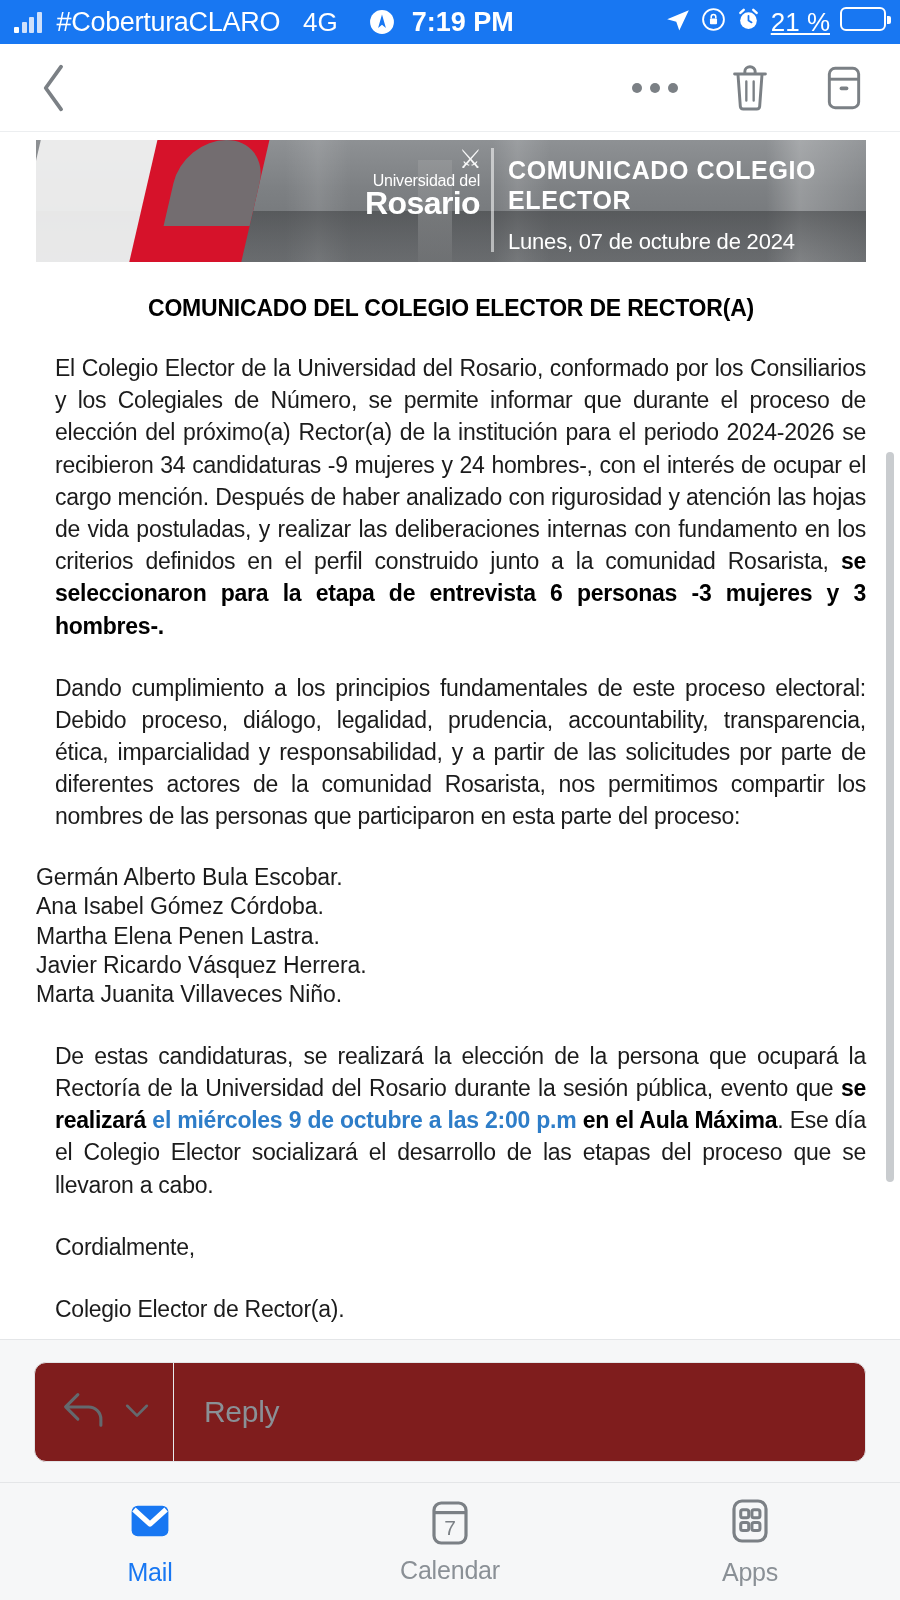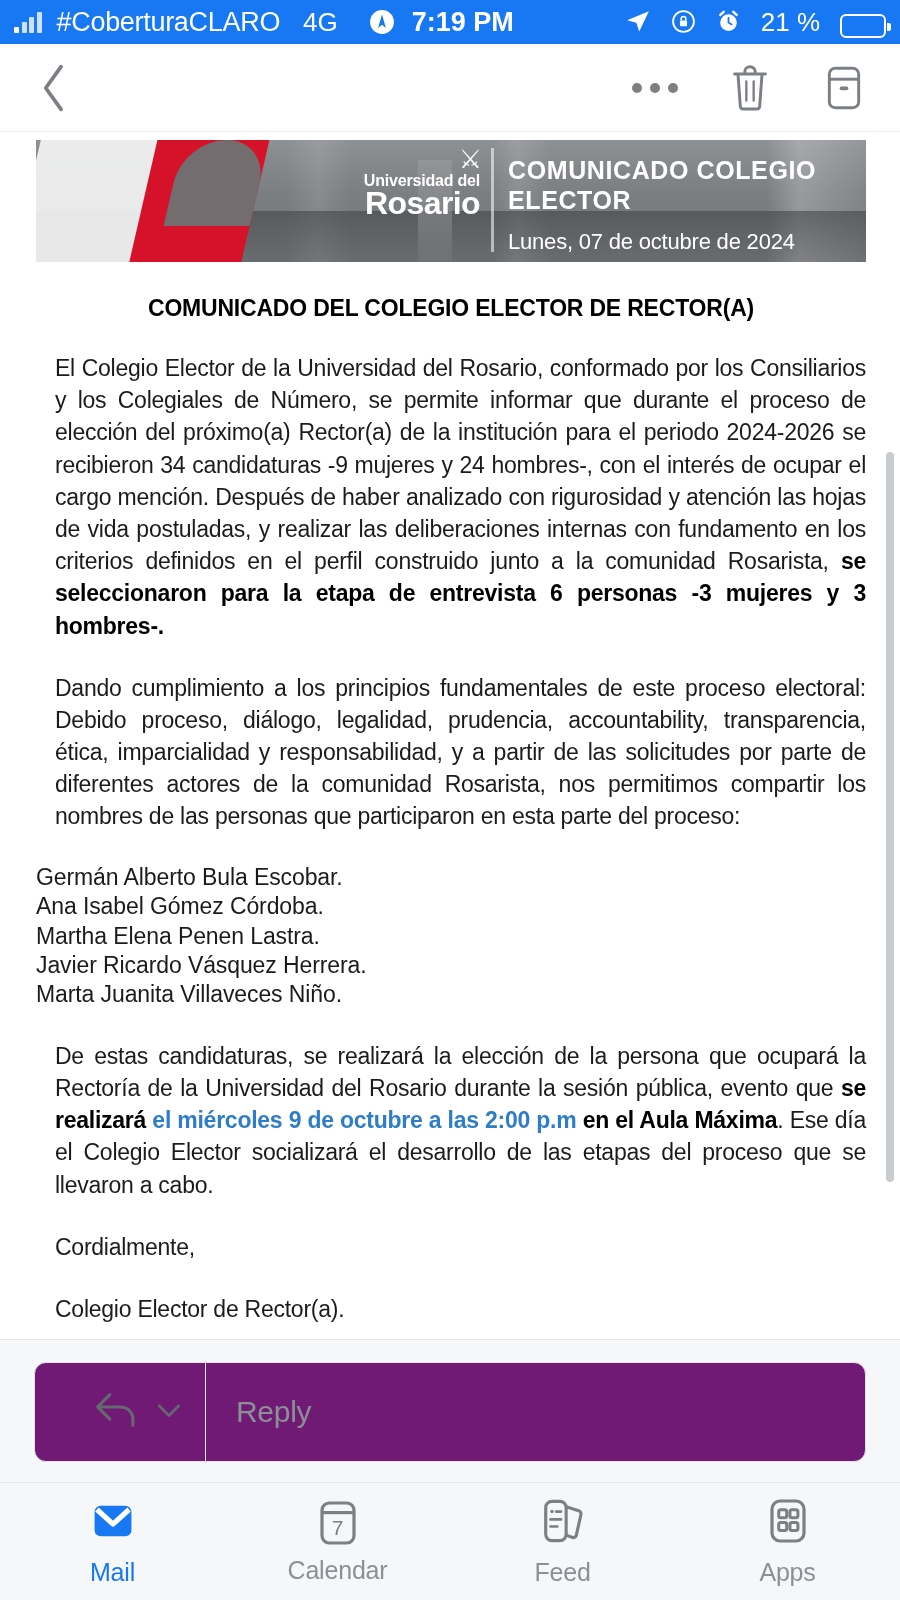--- a/index.html
+++ b/index.html
@@ -72,22 +72,23 @@
   }
   .sb-time {
     font-size: 27px;
     font-weight: 700;
     margin-left: 8px;
     white-space: nowrap;
   }
   .sb-right {
     margin-left: auto;
     display: flex;
-    align-items: flex-end;
-    gap: 20px;
+    align-items: flex-start;
+    gap: 10px;
+    text-decoration: underline;
   }
   .sb-pct {
     font-size: 26px;
     font-weight: 400;
     white-space: nowrap;
   }
   .battery {
     position: relative;
     width: 46px; height: 24px;
     border: 2.5px solid #ffffff;
@@ -213,21 +214,21 @@
     line-height: 1;
   }
   .logo-crest {
     font-size: 26px;
     letter-spacing: -2px;
     margin-bottom: 1px;
     opacity: .95;
   }
   .logo-uni {
     font-size: 16px;
-    font-weight: 700;
+    font-weight: 400;
     letter-spacing: -0.2px;
   }
   .logo-ros {
     font-size: 32px;
     font-weight: 700;
     letter-spacing: -0.6px;
     margin-top: -2px;
   }
   .banner-divider {
     position: absolute;
@@ -297,26 +298,25 @@
 
   
   .reply-wrap {
     flex: 0 0 auto;
     background: #f6f7f8;
     border-top: 1px solid #e4e6e8;
     padding: 22px 34px 20px 34px;
   }
   .reply-box {
     height: 100px;
-    background: #701a75;
+    background: #7f1d1d;
     border: 1px solid #e2e4e6;
     border-radius: 12px;
     display: flex;
     align-items: center;
-    padding-left: 32px;
   }
   .reply-actions {
     display: flex;
     align-items: center;
     gap: 16px;
     padding: 0 22px 0 26px;
     height: 100%;
     border-right: 1px solid #e8eaec;
     color: #64696e;
   }
@@ -521,31 +521,20 @@
         <svg width="42" height="48" viewBox="0 0 26 30">
             <rect x="3" y="2.5" width="20" height="25" rx="4.5" fill="none" stroke="#7b8085" stroke-width="2"></rect>
             <path d="M3 8.5 H23" stroke="#7b8085" stroke-width="2"></path>
           </svg>
         <span class="cal-num">7</span>
       </span>
       <span class="tab-label">Calendar</span>
     </div>
     <div class="tab">
       <span>
-        <svg width="44" height="48" viewBox="0 0 28 30">
-          <rect x="3" y="2.5" width="13" height="25" rx="4" fill="none" stroke="#7b8085" stroke-width="2"></rect>
-          <path d="M16 6 L24 8.5 a2 2 0 0 1 1.4 2.4 L22.5 24 a2 2 0 0 1-2.4 1.5 L16 24" fill="none" stroke="#7b8085" stroke-width="2" stroke-linejoin="round"></path>
-          <circle cx="7" cy="9" r="1.1" fill="#7b8085"></circle>
-          <path d="M9.6 9 h3.2 M6 14 h6.8 M6 18.5 h4.4" stroke="#7b8085" stroke-width="1.7" stroke-linecap="round"></path>
-        </svg>
-      </span>
-      <span class="tab-label">Feed</span>
-    </div>
-    <div class="tab">
-      <span>
         <svg width="44" height="48" viewBox="0 0 26 30">
           <rect x="3" y="2.5" width="20" height="25" rx="5" fill="none" stroke="#7b8085" stroke-width="2"></rect>
           <rect x="7.2" y="8" width="5" height="5" rx="1.3" fill="none" stroke="#7b8085" stroke-width="1.9"></rect>
           <rect x="14.2" y="8" width="5" height="5" rx="1.3" fill="none" stroke="#7b8085" stroke-width="1.9"></rect>
           <rect x="7.2" y="16" width="5" height="5" rx="1.3" fill="none" stroke="#7b8085" stroke-width="1.9"></rect>
           <rect x="14.2" y="16" width="5" height="5" rx="1.3" fill="none" stroke="#7b8085" stroke-width="1.9"></rect>
         </svg>
       </span>
       <span class="tab-label">Apps</span>
     </div>

